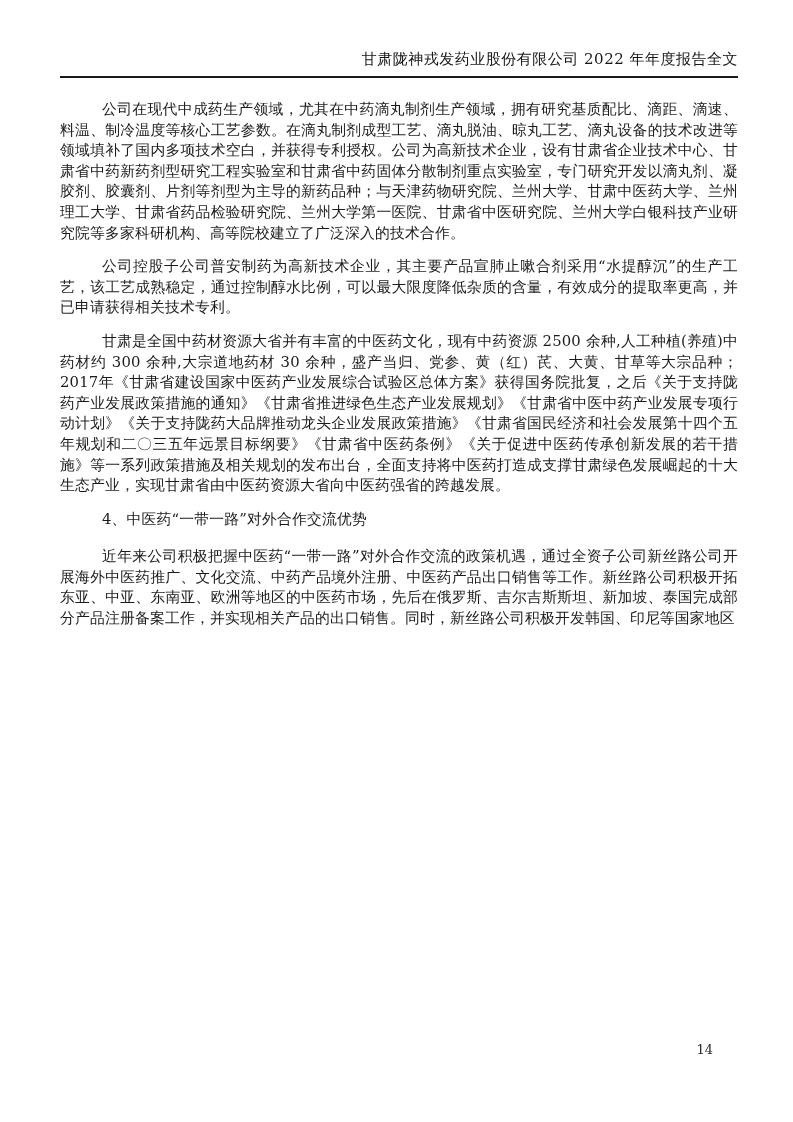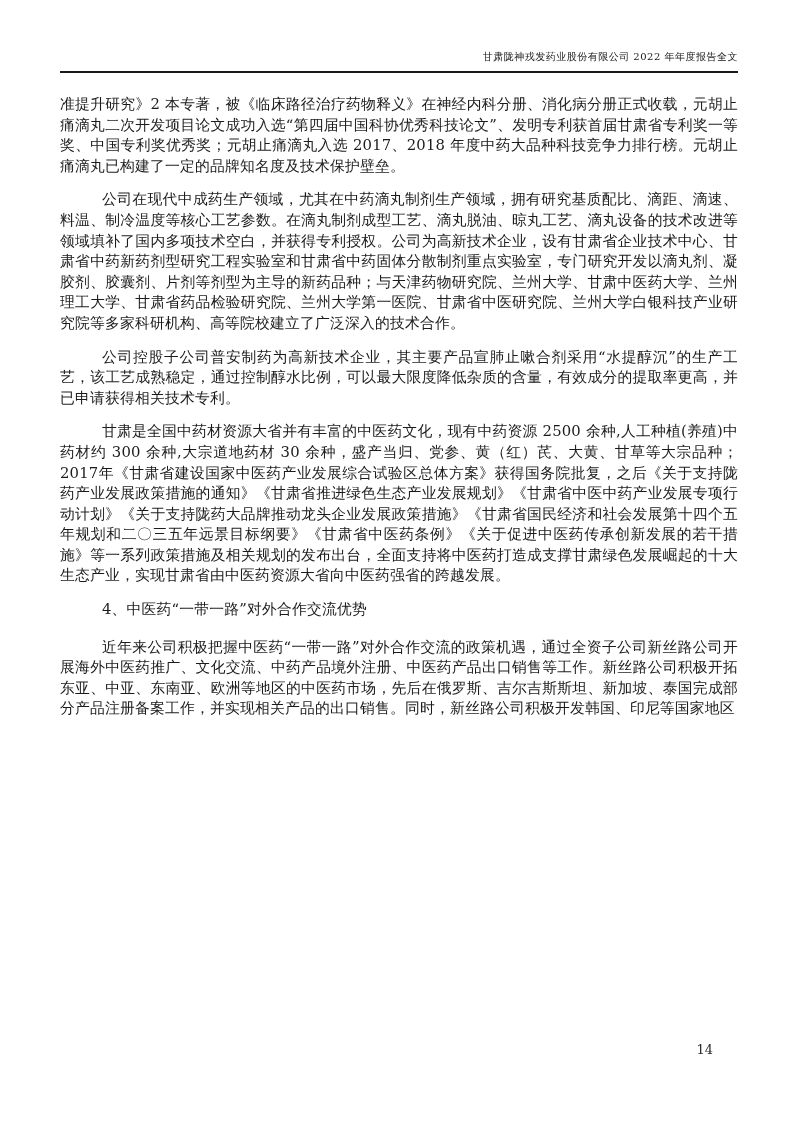--- a/index.html
+++ b/index.html
@@ -13,21 +13,21 @@
   }
   .page {
     position: relative;
     width: 793px;
     height: 1122px;
     padding: 50px 55px 0 60px;
     background: #ffffff;
   }
   .doc-header {
     text-align: right;
-    font-size: 10px;
+    font-size: 15px;
     letter-spacing: 0.5px;
     padding-bottom: 7px;
     border-bottom: 2px solid #1a1a1a;
     color: #161616;
   }
   .doc-body {
     margin-top: 21px;
     font-size: 14.8px;
     line-height: 20.6px;
   }
@@ -55,21 +55,20 @@
   }
 </style>
 </head>
 <body>
 
 <div class="page">
 
   <div class="doc-header">甘肃陇神戎发药业股份有限公司 2022 年年度报告全文</div>
 
   <div class="doc-body">
-    <p class="para no-indent">准提升研究》2 本专著，被《临床路径治疗药物释义》在神经内科分册、消化病分册正式收载，元胡止痛滴丸二次开发项目论文成功入选“第四届中国科协优秀科技论文”、发明专利获首届甘肃省专利奖一等奖、中国专利奖优秀奖；元胡止痛滴丸入选 2017、2018 年度中药大品种科技竞争力排行榜。元胡止痛滴丸已构建了一定的品牌知名度及技术保护壁垒。</p>
     <p class="para">公司在现代中成药生产领域，尤其在中药滴丸制剂生产领域，拥有研究基质配比、滴距、滴速、料温、制冷温度等核心工艺参数。在滴丸制剂成型工艺、滴丸脱油、晾丸工艺、滴丸设备的技术改进等领域填补了国内多项技术空白，并获得专利授权。公司为高新技术企业，设有甘肃省企业技术中心、甘肃省中药新药剂型研究工程实验室和甘肃省中药固体分散制剂重点实验室，专门研究开发以滴丸剂、凝胶剂、胶囊剂、片剂等剂型为主导的新药品种；与天津药物研究院、兰州大学、甘肃中医药大学、兰州理工大学、甘肃省药品检验研究院、兰州大学第一医院、甘肃省中医研究院、兰州大学白银科技产业研究院等多家科研机构、高等院校建立了广泛深入的技术合作。</p>
     <p class="para">公司控股子公司普安制药为高新技术企业，其主要产品宣肺止嗽合剂采用“水提醇沉”的生产工艺，该工艺成熟稳定，通过控制醇水比例，可以最大限度降低杂质的含量，有效成分的提取率更高，并已申请获得相关技术专利。</p>
     <p class="para">甘肃是全国中药材资源大省并有丰富的中医药文化，现有中药资源 2500 余种,人工种植(养殖)中药材约 300 余种,大宗道地药材 30 余种，盛产当归、党参、黄（红）芪、大黄、甘草等大宗品种；2017年《甘肃省建设国家中医药产业发展综合试验区总体方案》获得国务院批复，之后《关于支持陇药产业发展政策措施的通知》《甘肃省推进绿色生态产业发展规划》《甘肃省中医中药产业发展专项行动计划》《关于支持陇药大品牌推动龙头企业发展政策措施》《甘肃省国民经济和社会发展第十四个五年规划和二〇三五年远景目标纲要》《甘肃省中医药条例》《关于促进中医药传承创新发展的若干措施》等一系列政策措施及相关规划的发布出台，全面支持将中医药打造成支撑甘肃绿色发展崛起的十大生态产业，实现甘肃省由中医药资源大省向中医药强省的跨越发展。</p>
     <div class="heading">4、中医药“一带一路”对外合作交流优势</div>
     <p class="para">近年来公司积极把握中医药“一带一路”对外合作交流的政策机遇，通过全资子公司新丝路公司开展海外中医药推广、文化交流、中药产品境外注册、中医药产品出口销售等工作。新丝路公司积极开拓东亚、中亚、东南亚、欧洲等地区的中医药市场，先后在俄罗斯、吉尔吉斯斯坦、新加坡、泰国完成部分产品注册备案工作，并实现相关产品的出口销售。同时，新丝路公司积极开发韩国、印尼等国家地区</p>
   </div>
 
   <div class="page-number">14</div>
 
 </div>

